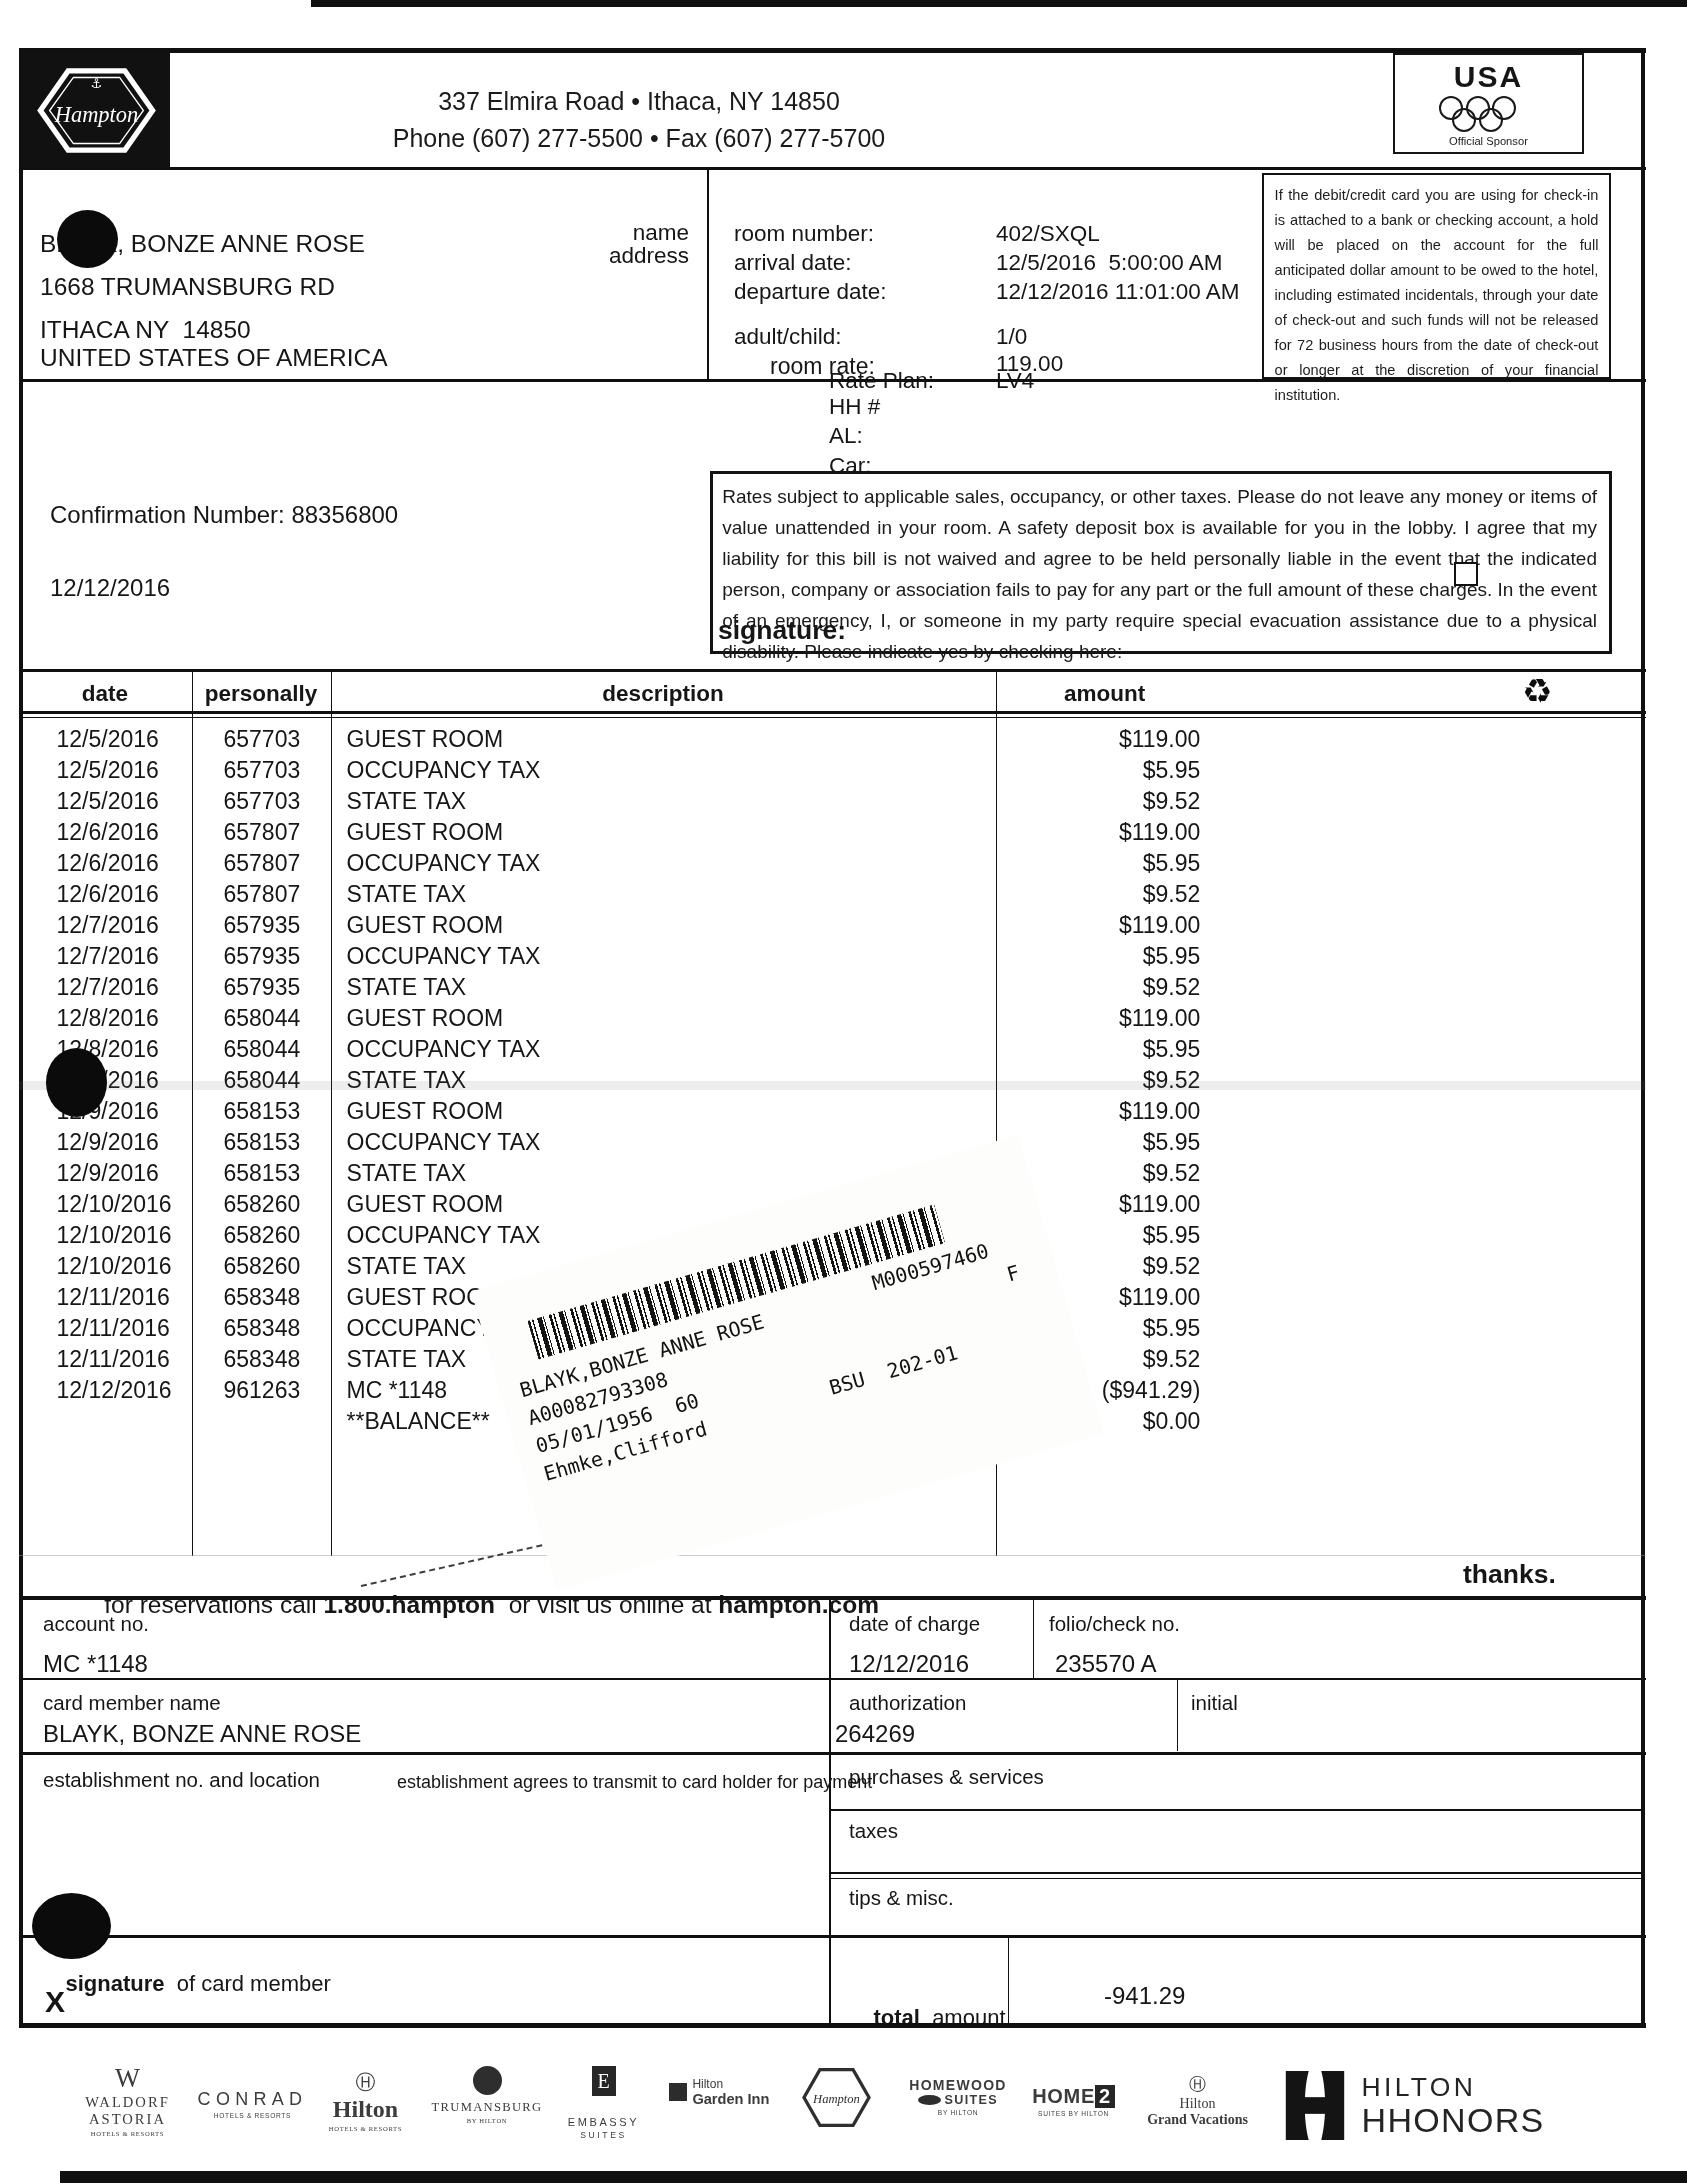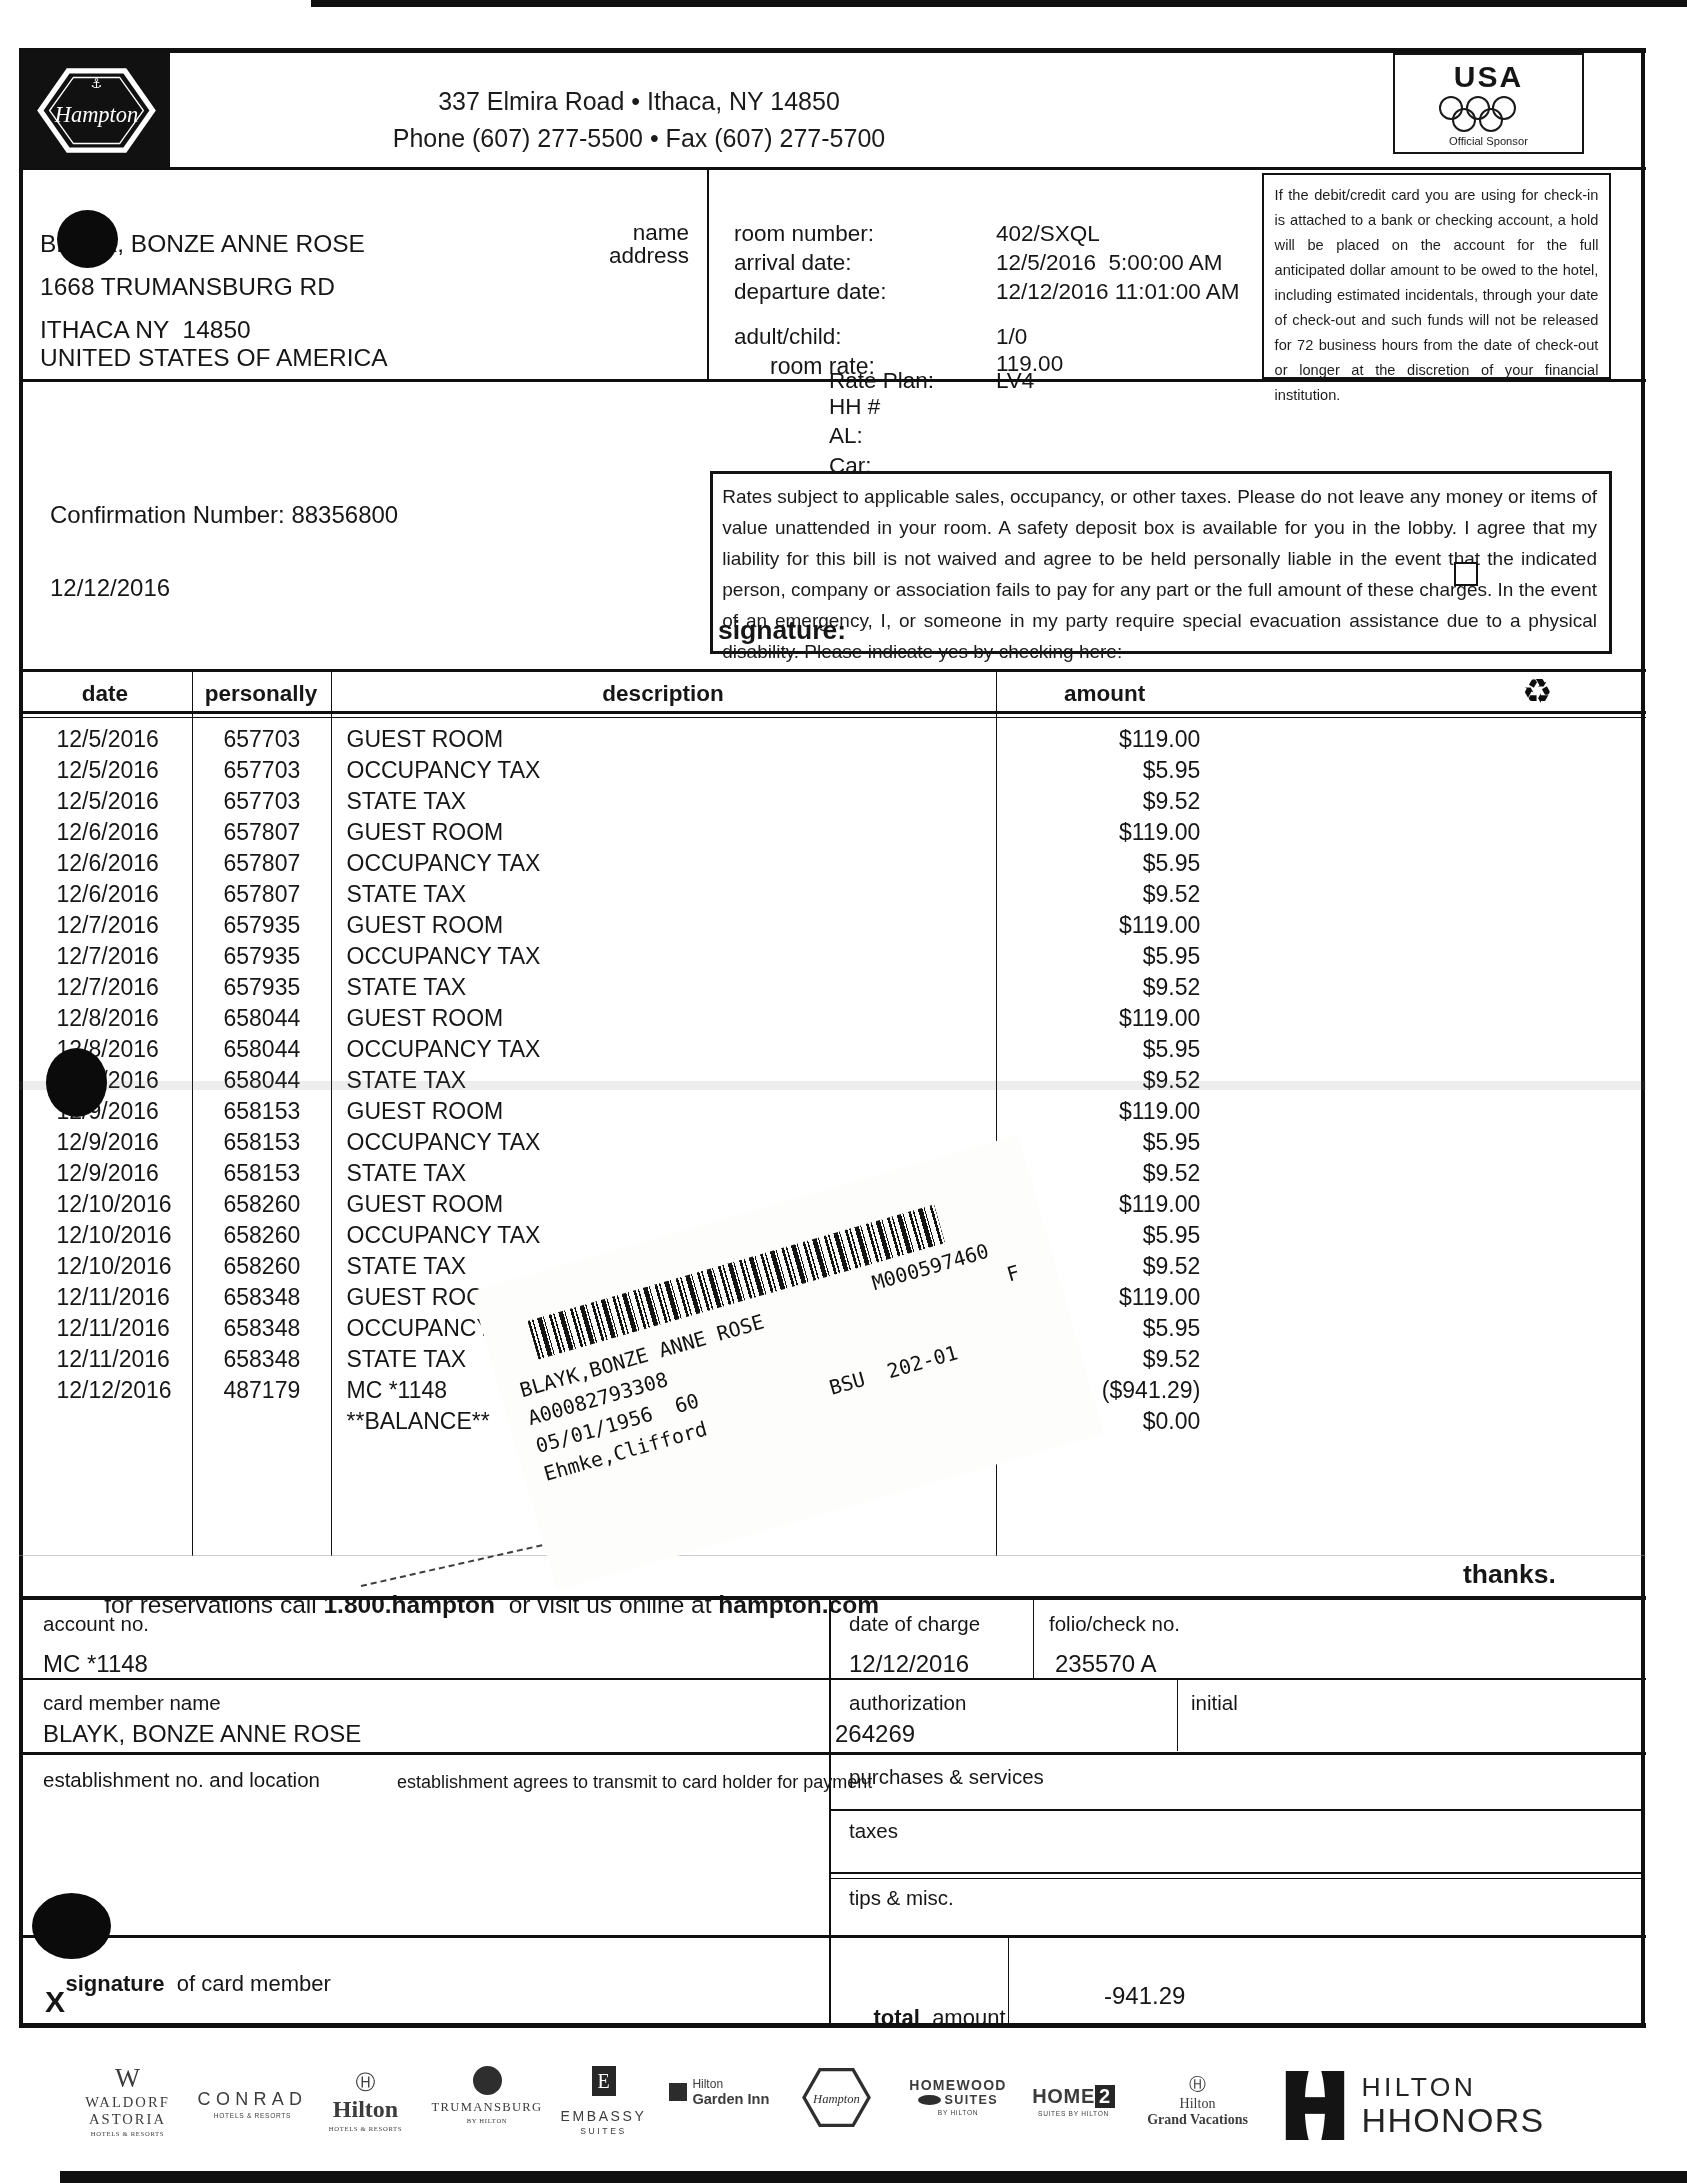--- a/index.html
+++ b/index.html
@@ -271,21 +271,21 @@
         <span class="c-amt">$5.95</span>
       </div>
       <div class="crow">
         <span class="c-date">12/11/2016</span>
         <span class="c-ref">658348</span>
         <span class="c-desc">STATE TAX</span>
         <span class="c-amt">$9.52</span>
       </div>
       <div class="crow">
         <span class="c-date">12/12/2016</span>
-        <span class="c-ref">487179</span>
+        <span class="c-ref">961263</span>
         <span class="c-desc">MC *1148</span>
         <span class="c-amt">($941.29)</span>
       </div>
       <div class="crow">
         <span class="c-date"></span>
         <span class="c-ref"></span>
         <span class="c-desc">**BALANCE**</span>
         <span class="c-amt">$0.00</span>
       </div>
     </div>
@@ -368,21 +368,21 @@
     <div style="font-size:24px;font-weight:bold;">Hilton</div>
     <div class="tiny">HOTELS &amp; RESORTS</div>
   </div>
   <div class="brand serif" style="left:431px;top:2066px;width:112px;">
     <div><span class="dt-circle"></span></div>
     <div style="font-size:12.6px;letter-spacing:1.3px;margin-top:2.6px;">TRUMANSBURG</div>
     <div class="tiny">BY HILTON</div>
   </div>
   <div class="brand" style="left:554px;top:2066px;width:99px;">
     <div><span class="em-rect">E</span></div>
-    <div class="tiny" style="font-size:14px;letter-spacing:2.6px;margin-top:12px;">EMBASSY</div>
+    <div class="tiny" style="font-size:11px;letter-spacing:2.6px;margin-top:20px;">EMBASSY</div>
     <div class="tiny" style="font-size:8.6px;letter-spacing:2.6px;">SUITES</div>
   </div>
   <div class="brand" style="left:658px;top:2077px;width:122px;">
     <div style="display:flex;align-items:center;justify-content:center;gap:5.3px;">
       <span class="sq"></span>
       <span style="text-align:left;">
         <span style="display:block;font-size:12px;">Hilton</span>
         <span style="display:block;font-size:14.6px;font-weight:bold;">Garden Inn</span>
       </span>
     </div>

